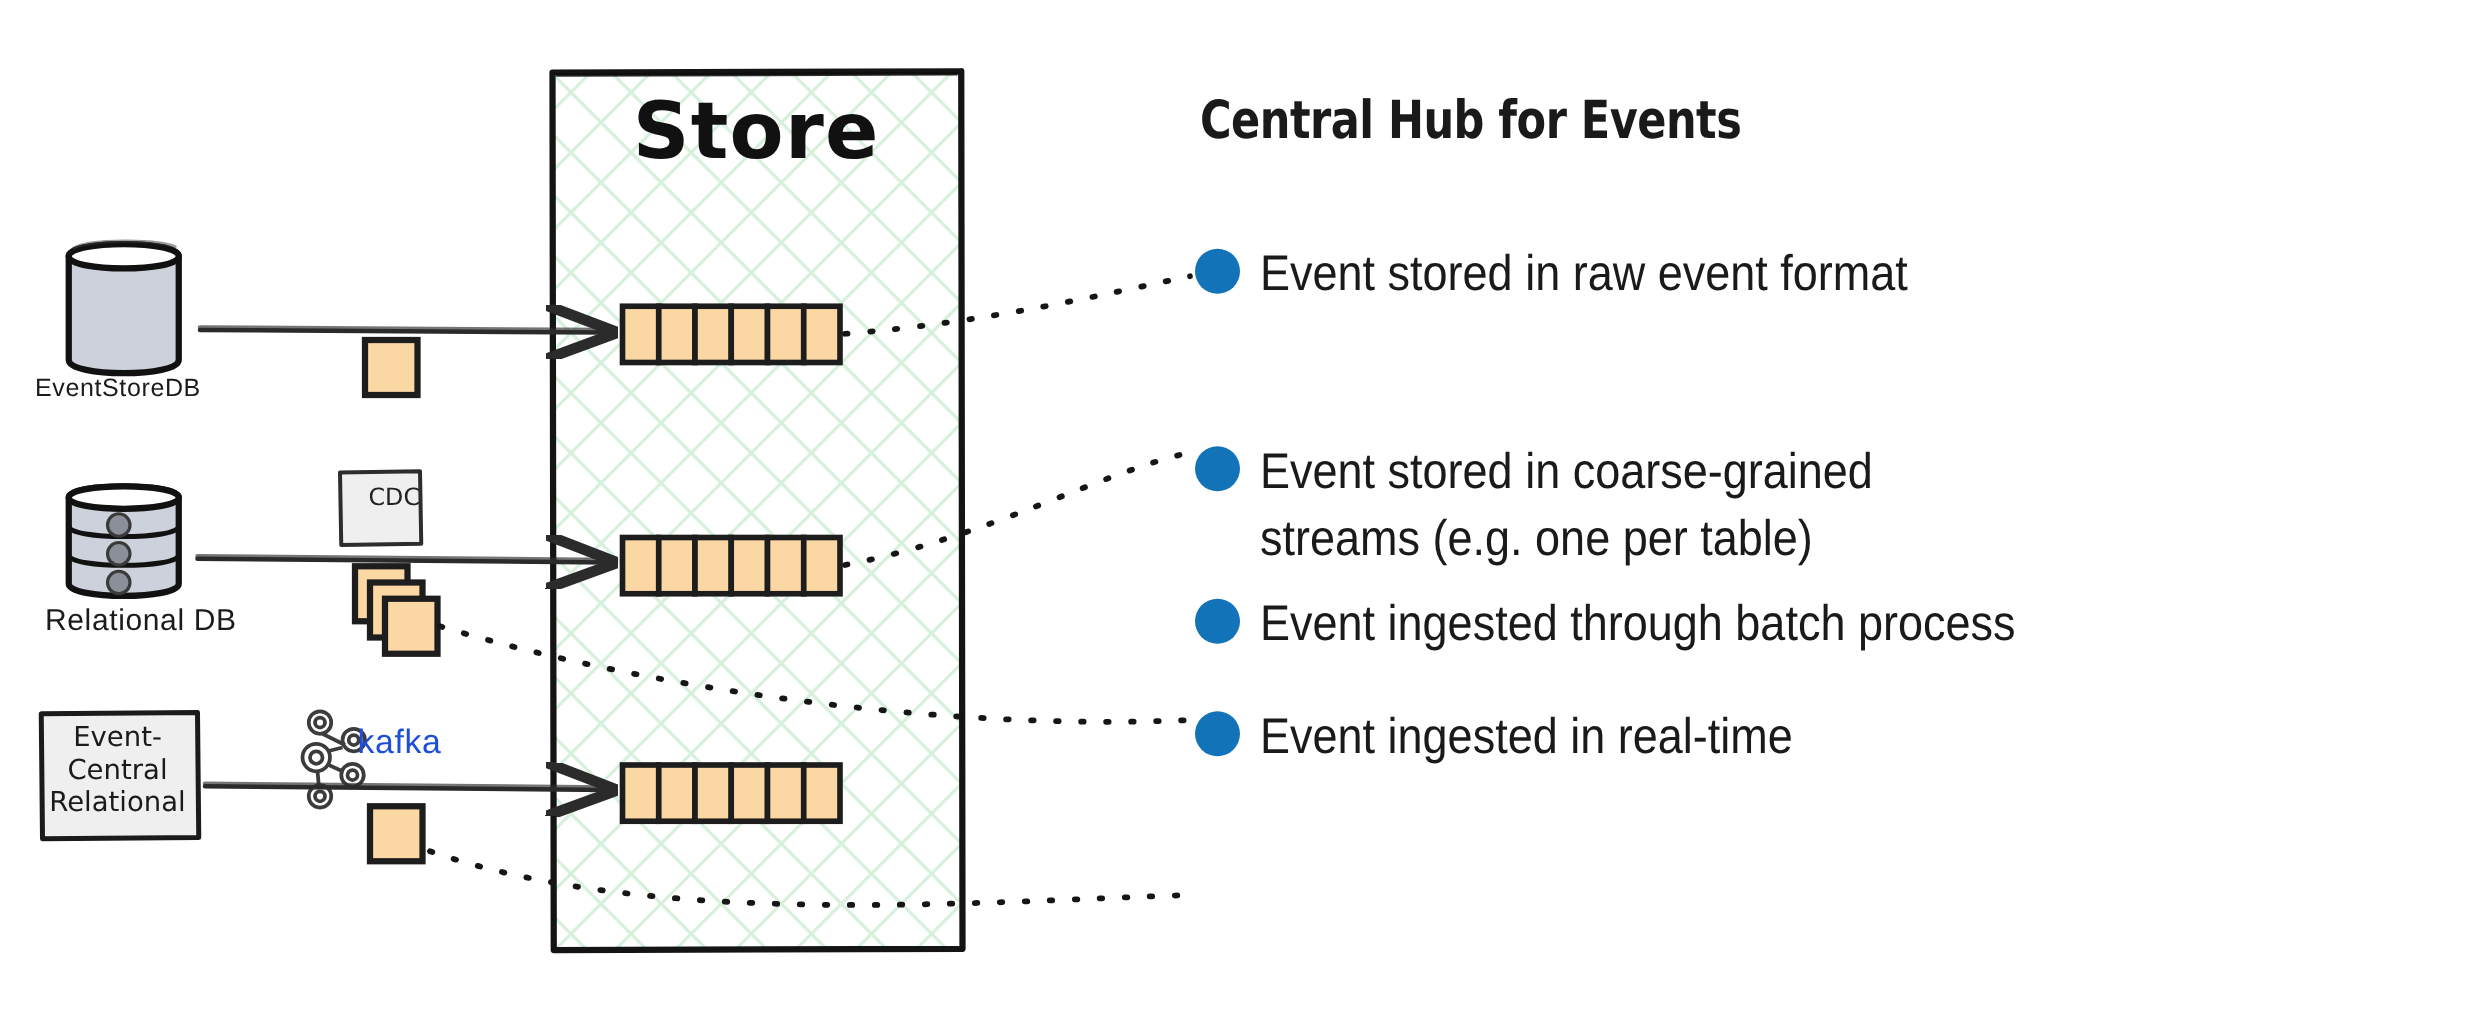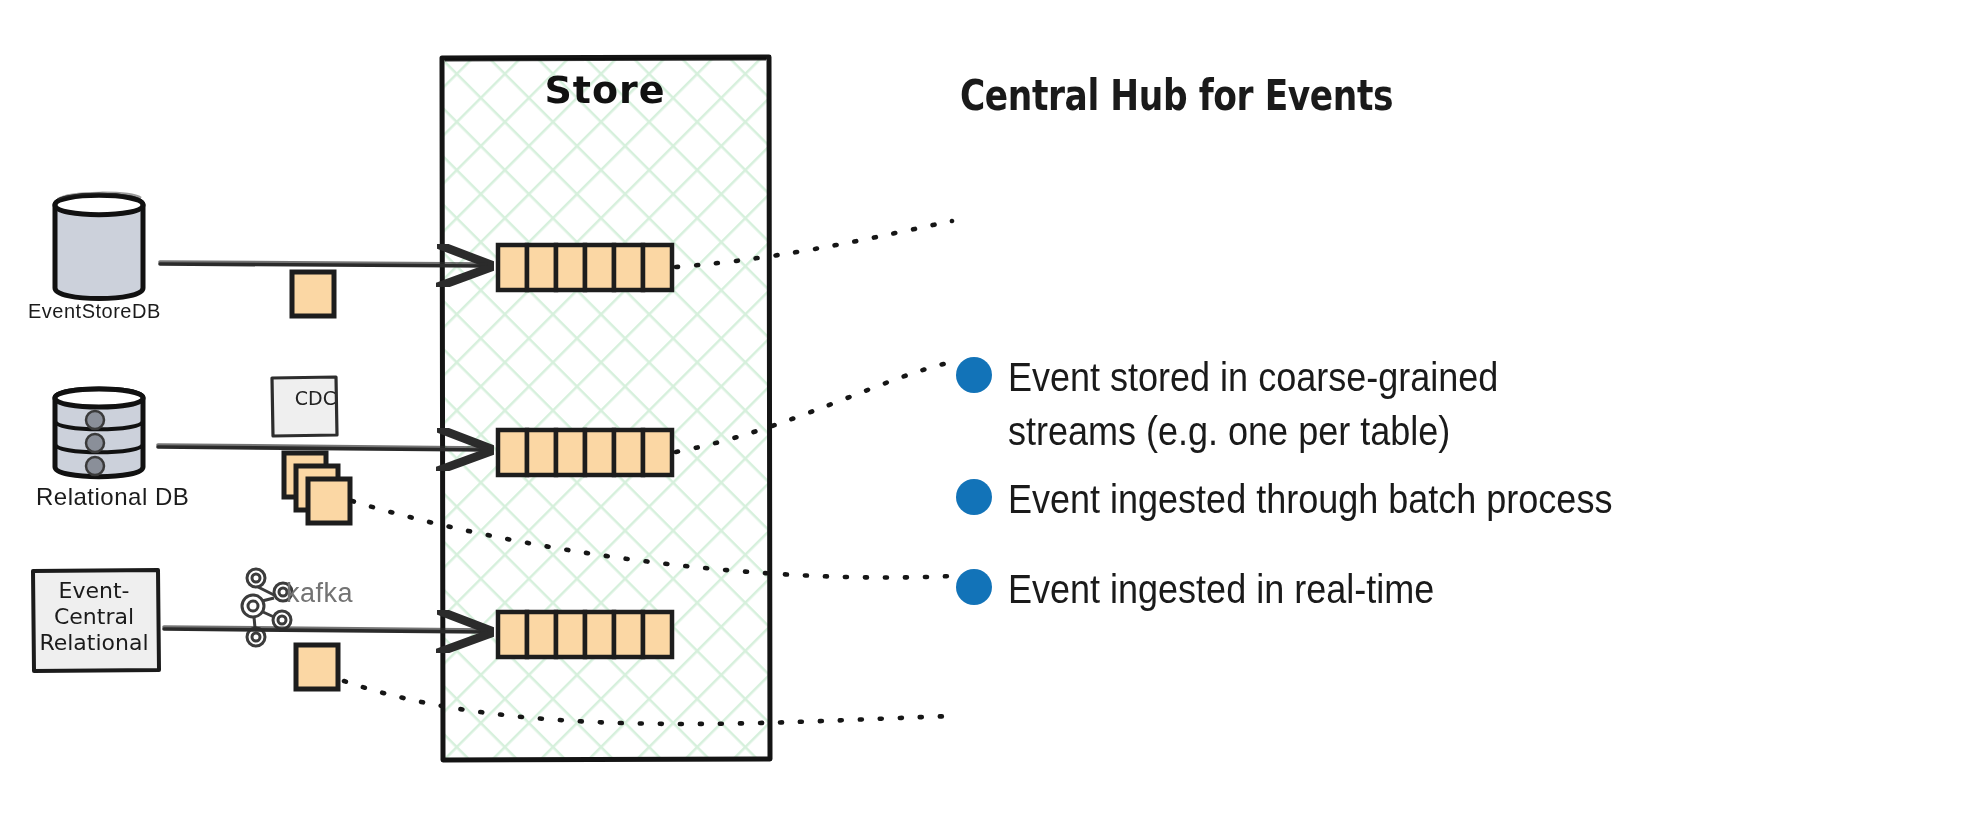--- a/index.html
+++ b/index.html
@@ -41,31 +41,31 @@
   }
   #label-relationaldb {
     left: 36px;
     top: 483px;
     font-size: 24px;
   }
   #label-kafka {
     left: 286px;
     top: 578px;
     font-size: 27px;
-    color: #737373;
+    color: #1d4ed8;
   }
   #label-store {
     position: absolute;
     left: 440px;
     top: 68px;
     width: 330px;
     text-align: center;
     font-family: "DejaVu Sans", sans-serif;
     font-weight: bold;
-    font-size: 38px;
+    font-size: 63px;
     color: #111111;
     letter-spacing: 1px;
   }
   #label-cdc {
     position: absolute;
     left: 274px;
     top: 387px;
     width: 62px;
     text-align: right;
     font-family: "DejaVu Sans", sans-serif;
@@ -272,20 +272,24 @@
     <span>Event-</span>
     <span>Central</span>
     <span>Relational</span>
   </div>
 
   <div id="label-store">Store</div>
 
   <div id="panel">
     <div id="panel-title">Central Hub for Events</div>
 
+    <div class="bullet-row" id="bullet-0">
+      <div class="bullet-dot" style="background: rgb(18, 115, 184);"></div>
+      <div class="bullet-text">Event stored in raw event format</div>
+    </div>
 
     <div class="bullet-row" id="bullet-1">
       <div class="bullet-dot" style="background: rgb(18, 115, 184);"></div>
       <div class="bullet-text">Event stored in coarse-grained
 streams (e.g. one per table)</div>
     </div>
 
     <div class="bullet-row" id="bullet-2">
       <div class="bullet-dot" style="background: rgb(18, 115, 184);"></div>
       <div class="bullet-text">Event ingested through batch process</div>

